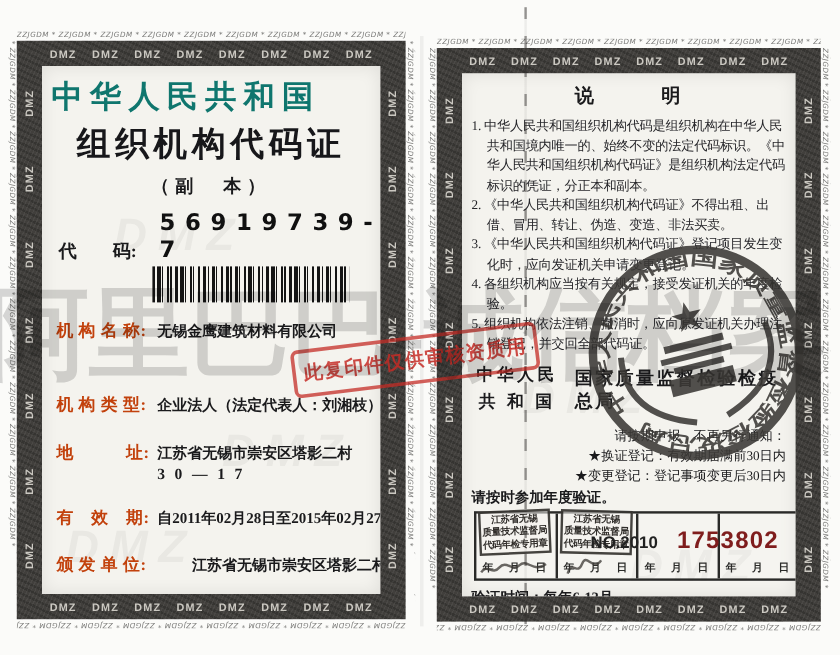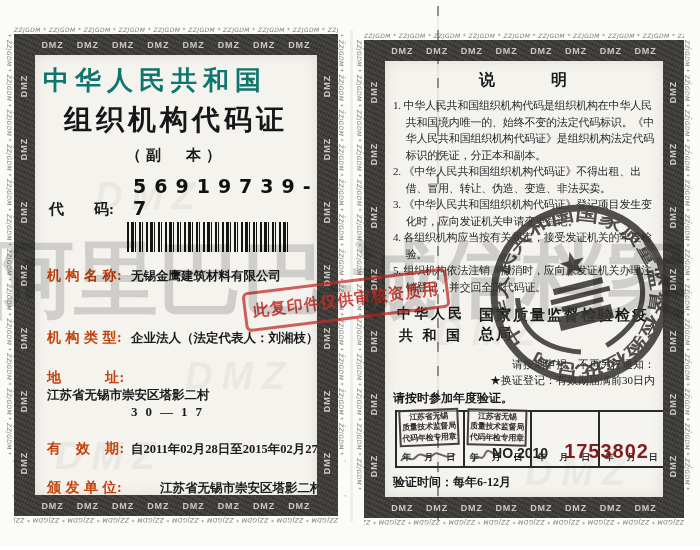--- a/index.html
+++ b/index.html
@@ -162,21 +162,21 @@
       <div class="barcode"></div>
 
       <div class="field-row" style="margin-top:15px;">
         <span class="f-label">机 构 名 称:</span>
         <span class="f-value">无锡金鹰建筑材料有限公司</span>
       </div>
       <div class="field-row" style="margin-top:44px;">
         <span class="f-label">机 构 类 型:</span>
         <span class="f-value">企业法人（法定代表人：刘湘枝）</span>
       </div>
-      <div class="field-row" style="margin-top:22px;flex-direction:column;">
+      <div class="field-row" style="margin-top:22px;">
         <span class="f-label">地　　　址:</span>
         <span class="f-value">江苏省无锡市崇安区塔影二村</span>
       </div>
       <div class="f-value2">30—17</div>
       <div class="field-row" style="margin-top:20px;">
         <span class="f-label">有　效　期:</span>
         <span class="f-value">自2011年02月28日至2015年02月27日</span>
       </div>
       <div class="field-row" style="margin-top:21px;gap:29px;">
         <span class="f-label">颁 发 单 位:</span>
@@ -248,20 +248,21 @@
         <div class="auth-left">
           <div>中华人民</div>
           <div>共 和 国</div>
         </div>
         <div class="auth-right">国家质量监督检验检疫总局</div>
       </div>
 
       <div class="reminder-block">
         <div>请按期申报，不再另行通知：</div>
         <div>★换证登记：有效期届满前30日内</div>
+        <div>★变更登记：登记事项变更后30日内</div>
       </div>
       <div class="annual-line">
         <span class="annual-prefix">请按时参加年度验证。</span>
       </div>
 
       <div class="year-table">
         <div class="cell">
           <div class="black-stamp bs-1">
             <div class="bs-line">江苏省无锡</div>
             <div class="bs-line">质量技术监督局</div>

